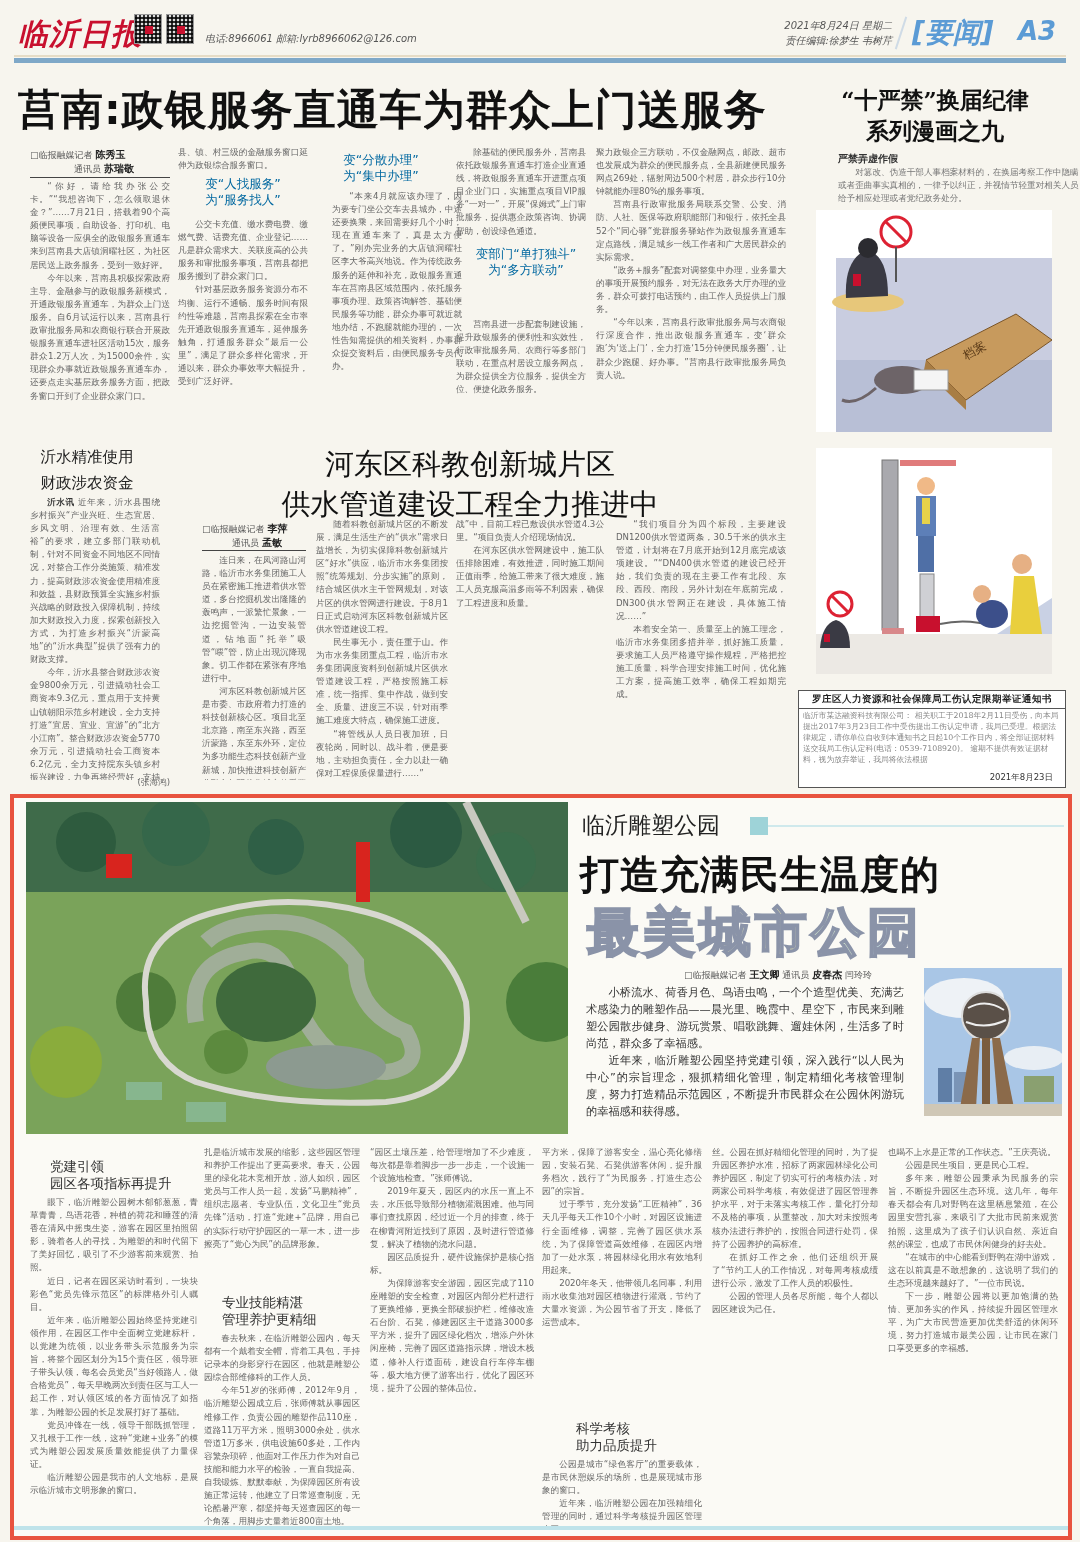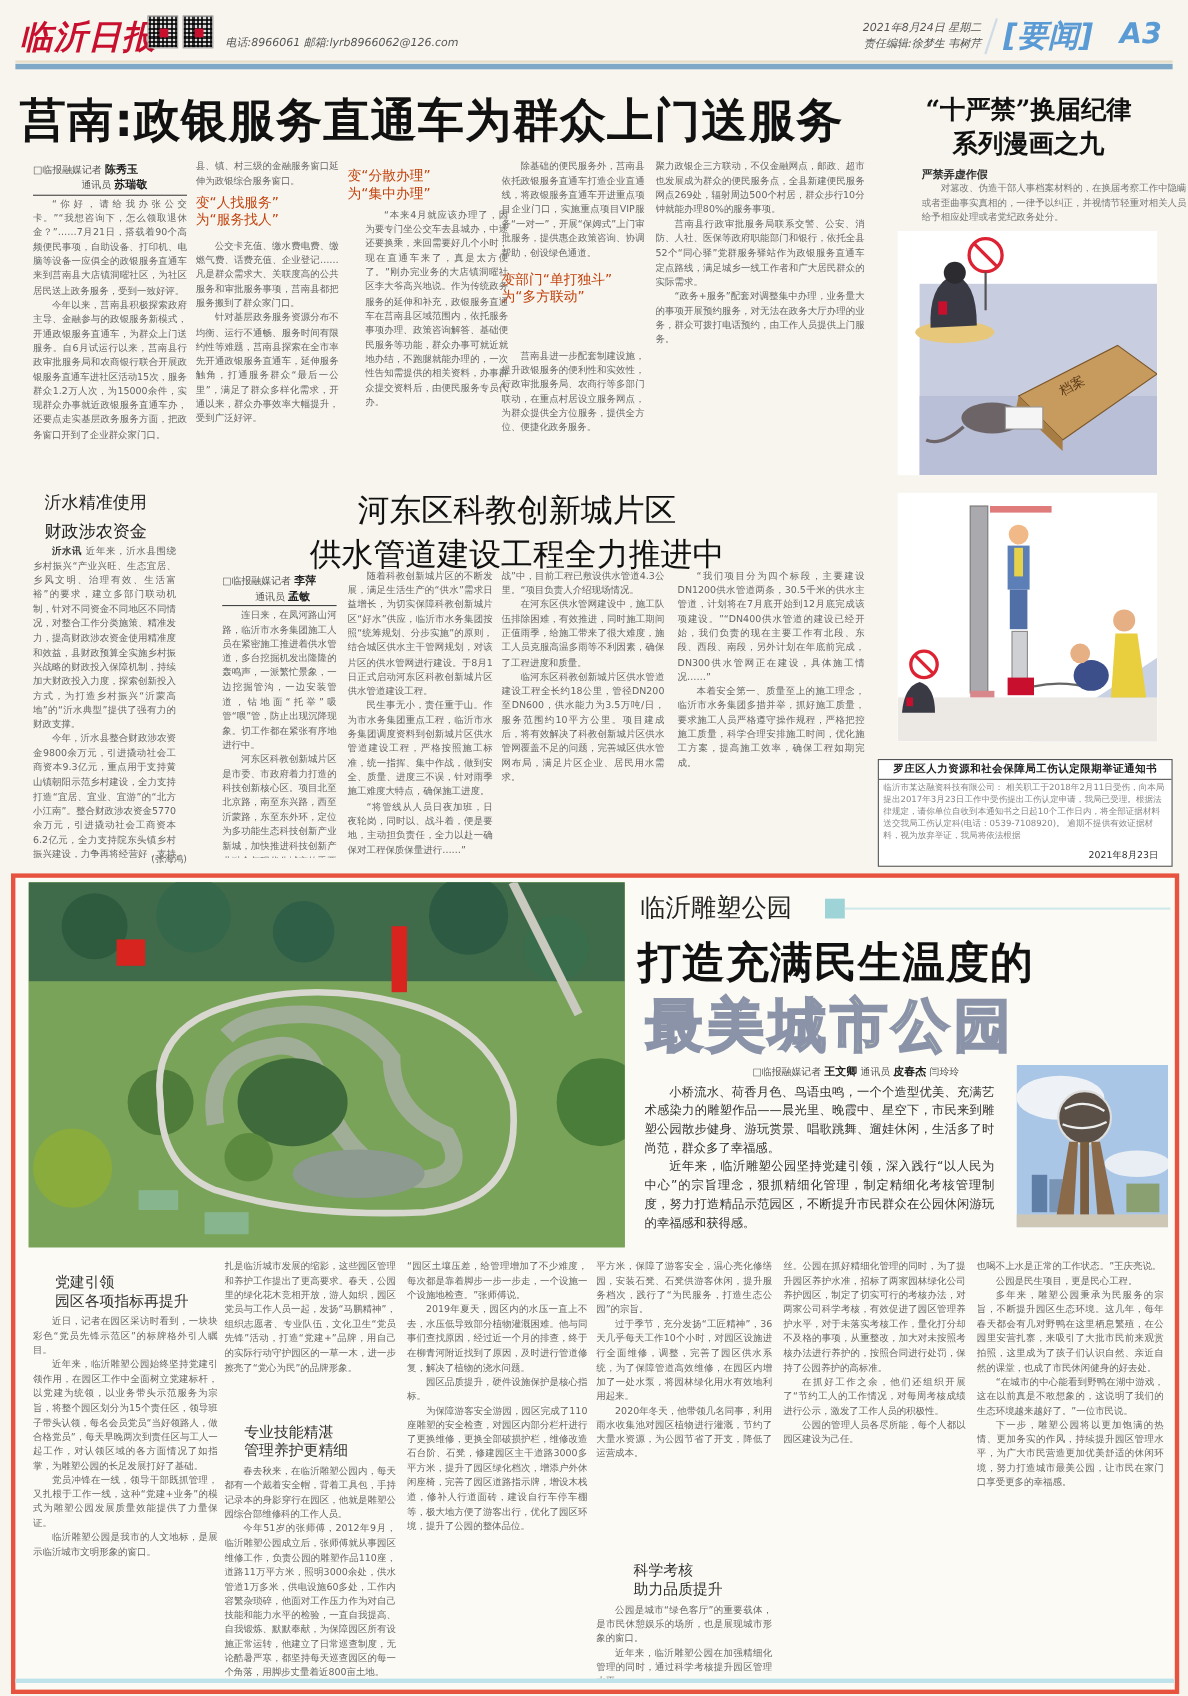--- a/index.html
+++ b/index.html
@@ -22,21 +22,21 @@
   .mast-rule { left: 14px; top: 58px; width: 1052px; height: 5px; background: #7fa8c8; }
   .mast-rule-light { left: 14px; top: 55px; width: 1052px; height: 2px; background: #e6dcc6; }
 
   
   .h1 { left: 18px; top: 82px; font-size: 42px; font-weight: bold; color: #111; letter-spacing: 1px; }
   .byline { font-size: 9px; color: #555; line-height: 13px; }
   .byline b { color: #222; font-size: 10px; }
   .byline-rule { height: 1px; background: #444; }
   .col { font-size: 8.6px; color: #666; line-height: 13.1px; text-align: justify; overflow: hidden; }
   .col p { text-indent: 2em; }
-  .sub { font-size: 12.5px; color: #c2410c; text-align: left; line-height: 16px; }
+  .sub { font-size: 12.5px; color: #0369a1; text-align: center; line-height: 16px; }
 
   
   .side-title { left: 806px; top: 84px; width: 258px; text-align: center; font-family: "DejaVu Serif", serif; font-size: 23px; font-weight: bold; color: #111; line-height: 31px; }
   .side-sub { left: 838px; top: 152px; font-size: 10px; font-weight: bold; color: #333; }
   .side-text { left: 814px; top: 166px; width: 248px; font-size: 8.6px; line-height: 13px; color: #777; text-indent: 2em; margin-left: 24px; }
   .cartoon { background: #fff; overflow: hidden; }
   .notice { left: 798px; top: 690px; width: 268px; height: 98px; border: 1px solid #555; background: #fff; }
   .notice-title { font-size: 9.5px; font-weight: bold; color: #222; text-align: center; border-bottom: 1px solid #555; padding: 2px 0; letter-spacing: 0.5px; }
   .notice-body { font-size: 7.8px; color: #888; line-height: 11px; padding: 1px 4px; height: 58px; overflow: hidden; }
   .notice-date { position: absolute; right: 12px; bottom: 3px; font-size: 8.5px; color: #333; }
@@ -119,20 +119,21 @@
   <div>为“多方联动”</div>
 </div>
 <div class="abs col" style="left:456px; top:286px; width:130px; height:132px;margin-top:32px;">
   <p>莒南县进一步配套制建设施，提升政银服务的便利性和实效性，行政审批服务局、农商行等多部门联动，在重点村居设立服务网点，为群众提供全方位服务，提供全方位、便捷化政务服务。</p>
 </div>
 
 <div class="abs col" style="left:596px; top:146px; width:190px; height:272px;">
   <p style="text-indent:0">聚力政银企三方联动，不仅金融网点，邮政、超市也发展成为群众的便民服务点，全县新建便民服务网点269处，辐射周边500个村居，群众步行10分钟就能办理80%的服务事项。</p>
   <p>莒南县行政审批服务局联系交警、公安、消防、人社、医保等政府职能部门和银行，依托全县52个“同心驿”党群服务驿站作为政银服务直通车定点路线，满足城乡一线工作者和广大居民群众的实际需求。</p>
   <p>“政务+服务”配套对调整集中办理，业务量大的事项开展预约服务，对无法在政务大厅办理的业务，群众可拨打电话预约，由工作人员提供上门服务。</p>
+  <p>“今年以来，莒南县行政审批服务局与农商银行深度合作，推出政银服务直通车，变‘群众跑’为‘送上门’，全力打造‘15分钟便民服务圈’，让群众少跑腿、好办事。”莒南县行政审批服务局负责人说。</p>
 </div>
 
 <div class="abs side-title">
   <div>“十严禁”换届纪律</div>
   <div>系列漫画之九</div>
 </div>
 <div class="abs side-sub">严禁弄虚作假</div>
 <div class="abs side-text">对篡改、伪造干部人事档案材料的，在换届考察工作中隐瞒或者歪曲事实真相的，一律予以纠正，并视情节轻重对相关人员给予相应处理或者党纪政务处分。</div>
 
 <div class="abs cartoon" style="left:816px; top:210px; width:236px; height:222px;">
@@ -212,21 +213,20 @@
   <p>河东区科教创新城片区是市委、市政府着力打造的科技创新核心区。项目北至北京路，南至东兴路，西至沂蒙路，东至东外环，定位为多功能生态科技创新产业新城，加快推进科技创新产业融合与现代化城市的重要平台。</p>
 </div>
 <div class="abs col" style="left:316px; top:518px; width:132px; height:262px;">
   <p>随着科教创新城片区的不断发展，满足生活生产的“供水”需求日益增长，为切实保障科教创新城片区“好水”供应，临沂市水务集团按照“统筹规划、分步实施”的原则，结合城区供水主干管网规划，对该片区的供水管网进行建设。于8月1日正式启动河东区科教创新城片区供水管道建设工程。</p>
   <p>民生事无小，责任重于山。作为市水务集团重点工程，临沂市水务集团调度资料到创新城片区供水管道建设工程，严格按照施工标准，统一指挥、集中作战，做到安全、质量、进度三不误，针对雨季施工难度大特点，确保施工进度。</p>
   <p>“将管线从人员日夜加班，日夜轮岗，同时以、战斗着，便是要地，主动担负责任，全力以赴一确保对工程保质保量进行……”</p>
 </div>
 <div class="abs col" style="left:456px; top:518px; width:148px; height:262px;">
   <p style="text-indent:0">战”中，目前工程已敷设供水管道4.3公里。“项目负责人介绍现场情况。</p>
   <p>在河东区供水管网建设中，施工队伍排除困难，有效推进，同时施工期间正值雨季，给施工带来了很大难度，施工人员克服高温多雨等不利因素，确保了工程进度和质量。</p>
-  <p>临河东区科教创新城片区供水管道建设工程全长约18公里，管径DN200至DN600，供水能力为3.5万吨/日，服务范围约10平方公里。项目建成后，将有效解决了科教创新城片区供水管网覆盖不足的问题，完善城区供水管网布局，满足片区企业、居民用水需求。</p>
 </div>
 <div class="abs col" style="left:616px; top:518px; width:170px; height:262px;">
   <p>“我们项目分为四个标段，主要建设DN1200供水管道两条，30.5千米的供水主管道，计划将在7月底开始到12月底完成该项建设。”“DN400供水管道的建设已经开始，我们负责的现在主要工作有北段、东段、西段、南段，另外计划在年底前完成，DN300供水管网正在建设，具体施工情况……”</p>
   <p>本着安全第一、质量至上的施工理念，临沂市水务集团多措并举，抓好施工质量，要求施工人员严格遵守操作规程，严格把控施工质量，科学合理安排施工时间，优化施工方案，提高施工效率，确保工程如期完成。</p>
 </div>
 
 <div class="abs feature"></div>
 
 <div class="abs" style="left:26px; top:802px; width:542px; height:332px; overflow:hidden; background:#6f9a52;">
   <svg width="542" height="332" viewBox="0 0 542 332">
@@ -288,20 +288,21 @@
     <rect x="58" y="70" width="8" height="70" fill="#7a5c3e"></rect>
     <rect x="0" y="136" width="138" height="12" fill="#cfc7b6"></rect>
   </svg>
 </div>
 
 <div class="abs fsub" style="left:50px; top:1158px; width:130px;">
   <div>党建引领</div>
   <div>园区各项指标再提升</div>
 </div>
 <div class="abs col" style="left:30px; top:1196px; width:168px; height:330px;">
+  <p>眼下，临沂雕塑公园树木郁郁葱葱，青草青青，鸟语花香，种植的荷花和睡莲的清香在清风中摇曳生姿，游客在园区里拍照留影，骑着各人的寻找，为雕塑的和时代留下了美好回忆，吸引了不少游客前来观赏、拍照。</p>
   <p>近日，记者在园区采访时看到，一块块彩色“党员先锋示范区”的标牌格外引人瞩目。</p>
   <p>近年来，临沂雕塑公园始终坚持党建引领作用，在园区工作中全面树立党建标杆，以党建为统领，以业务带头示范服务为宗旨，将整个园区划分为15个责任区，领导班子带头认领，每名会员党员“当好领路人，做合格党员”，每天早晚两次到责任区与工人一起工作，对认领区域的各方面情况了如指掌，为雕塑公园的长足发展打好了基础。</p>
   <p>党员冲锋在一线，领导干部既抓管理，又扎根于工作一线，这种“党建+业务”的模式为雕塑公园发展质量效能提供了力量保证。</p>
   <p>临沂雕塑公园是我市的人文地标，是展示临沂城市文明形象的窗口。</p>
 </div>
 
 <div class="abs col" style="left:204px; top:1146px; width:156px; height:148px;">
   <p style="text-indent:0">扎是临沂城市发展的缩影，这些园区管理和养护工作提出了更高要求。春天，公园里的绿化花木竞相开放，游人如织，园区党员与工作人员一起，发扬“马鹏精神”，组织志愿者、专业队伍，文化卫生“党员先锋”活动，打造“党建+”品牌，用自己的实际行动守护园区的一草一木，进一步擦亮了“党心为民”的品牌形象。</p>
 </div>
 <div class="abs fsub" style="left:222px; top:1294px; width:140px;">

